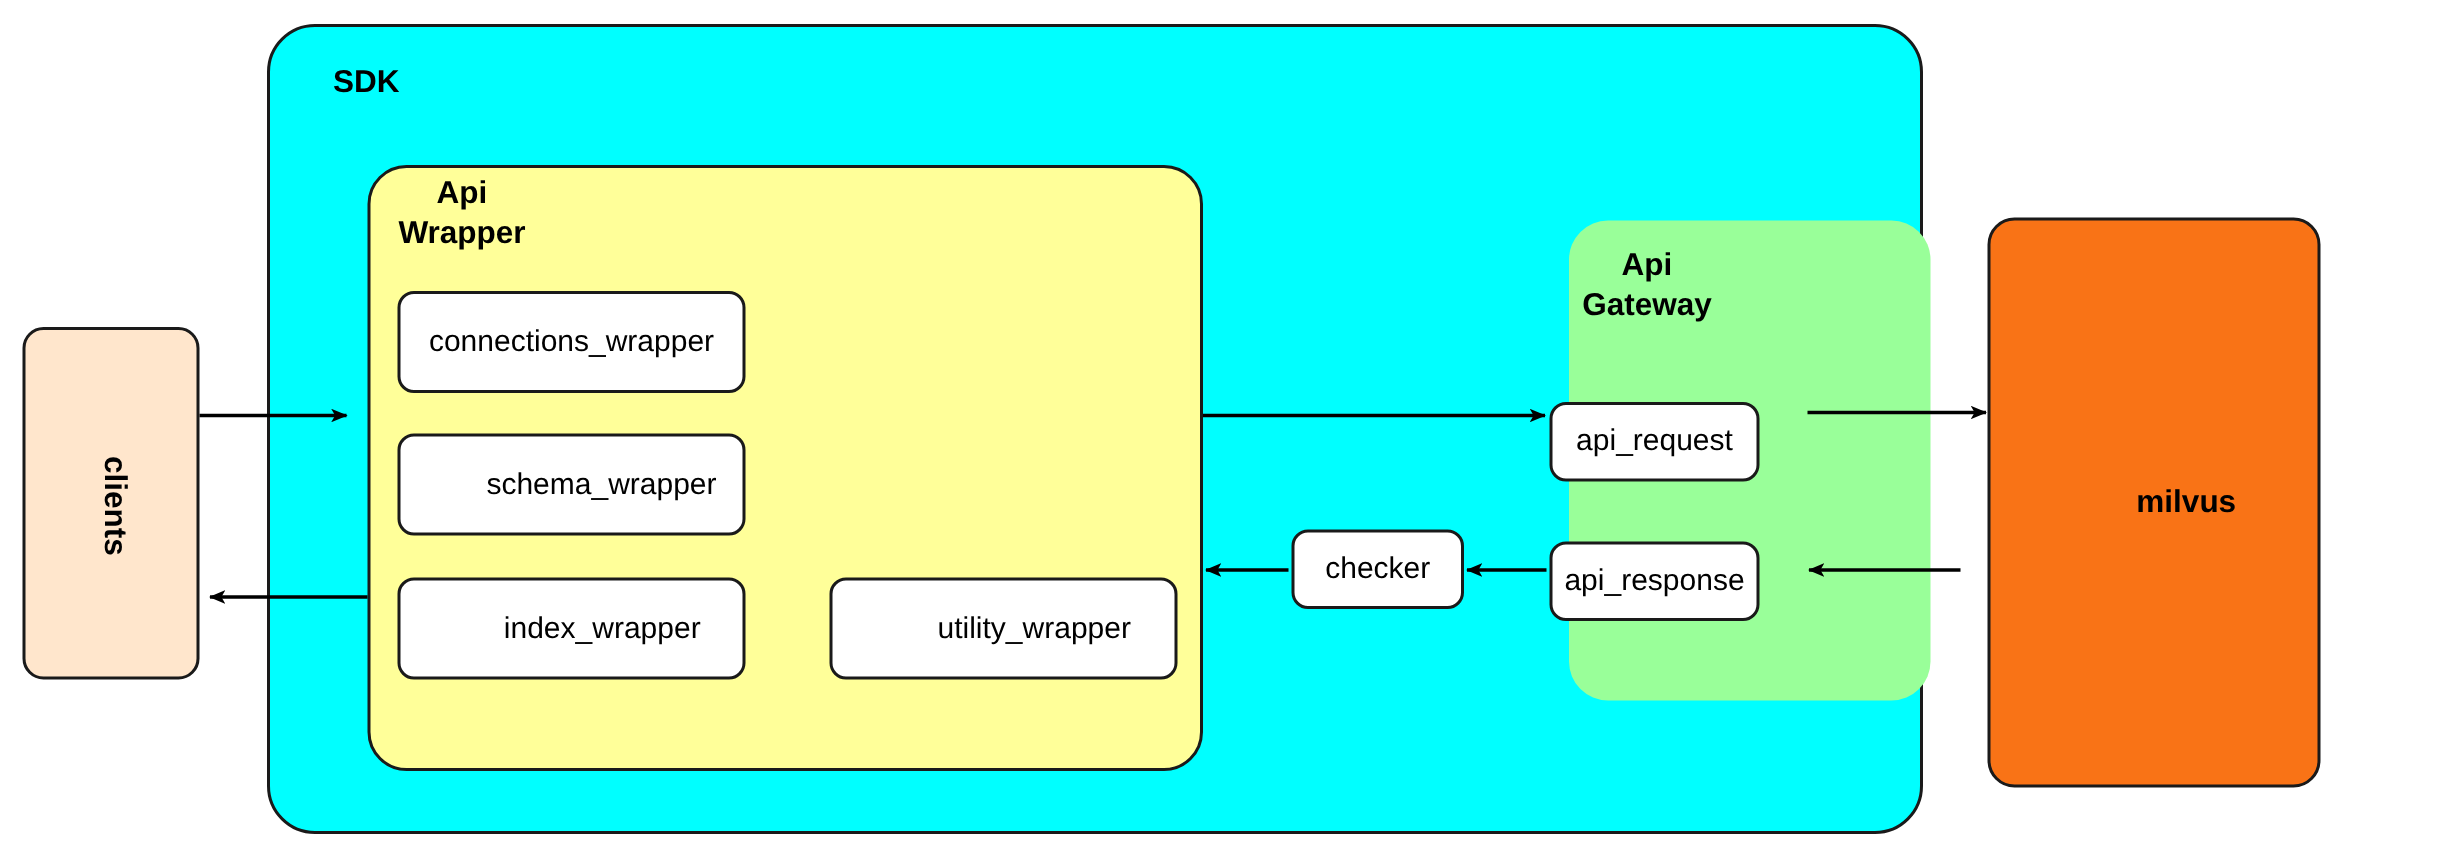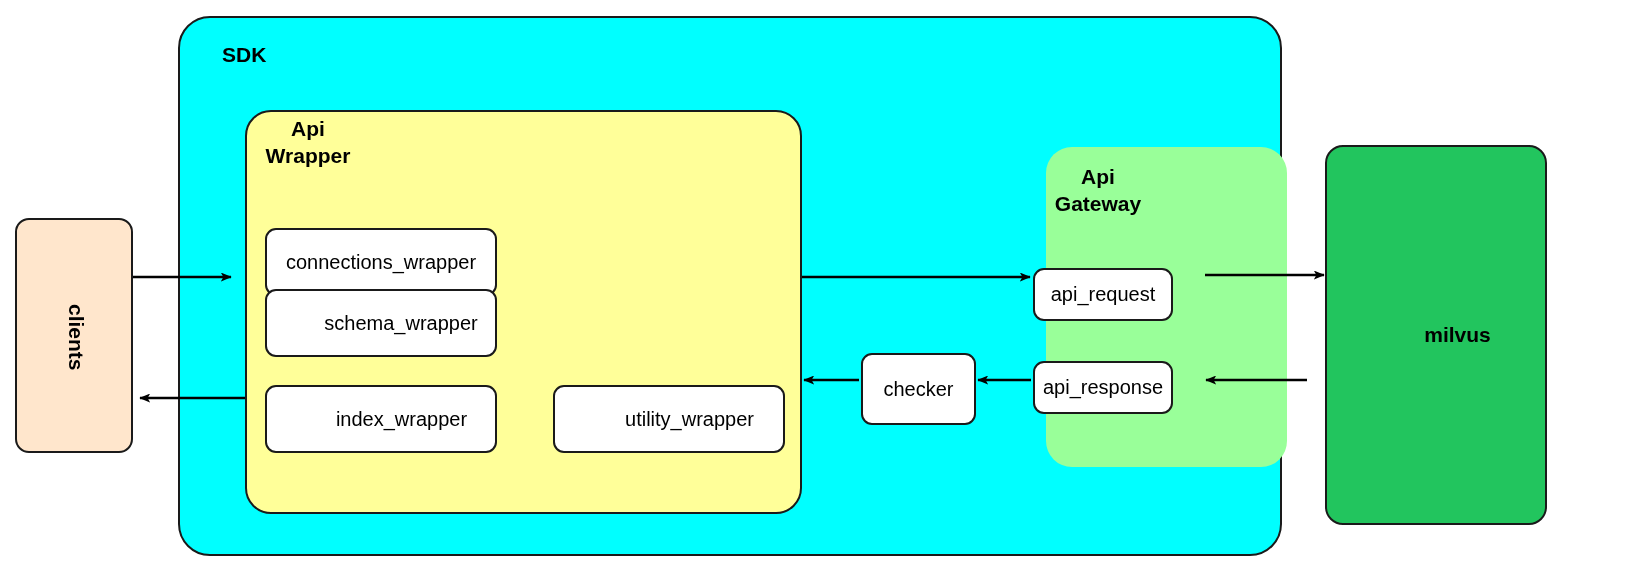--- a/index.html
+++ b/index.html
@@ -69,33 +69,33 @@
     display: flex;
     align-items: center;
     justify-content: center;
     font-size: 20px;
     color: #000000;
     text-align: center;
   }
   .wrap-leaf  { width: 232px; height: 68px; }
   .wl-c1 { left: 265px; }
   .wl-c2 { left: 553px; }
-  .wl-r1 { top: 194px; margin-top: 34px; }
+  .wl-r1 { top: 194px; }
   .wl-r2 { top: 289px; padding-left: 40px; }
   .wl-r3 { top: 385px; padding-left: 41px; }
 
   .gw-leaf { left: 1033px; width: 140px; height: 53px; margin-top: 20px; }
   .gw-r1 { top: 248px; }
   .gw-r2 { top: 341px; }
 
   .checker-box {
     left: 861px;
     top: 353px;
     width: 115px;
-    height: 72px;
+    height: 53px;
     border-radius: 11px;
   }
 
   .clients-box {
     left: 15px;
     top: 218px;
     width: 118px;
     height: 235px;
     background: #ffe6cc;
     border-radius: 14px;
@@ -112,21 +112,21 @@
     color: #000000;
     writing-mode: vertical-rl;
     text-orientation: mixed;
   }
 
   .milvus-box {
     left: 1325px;
     top: 145px;
     width: 222px;
     height: 380px;
-    background: #22c55e;
+    background: #f97316;
     border-radius: 18px;
     display: flex;
     align-items: center;
     justify-content: center;
     font-weight: bold;
     font-size: 21px;
     color: #000000;
     padding-left: 43px;
   }
 

